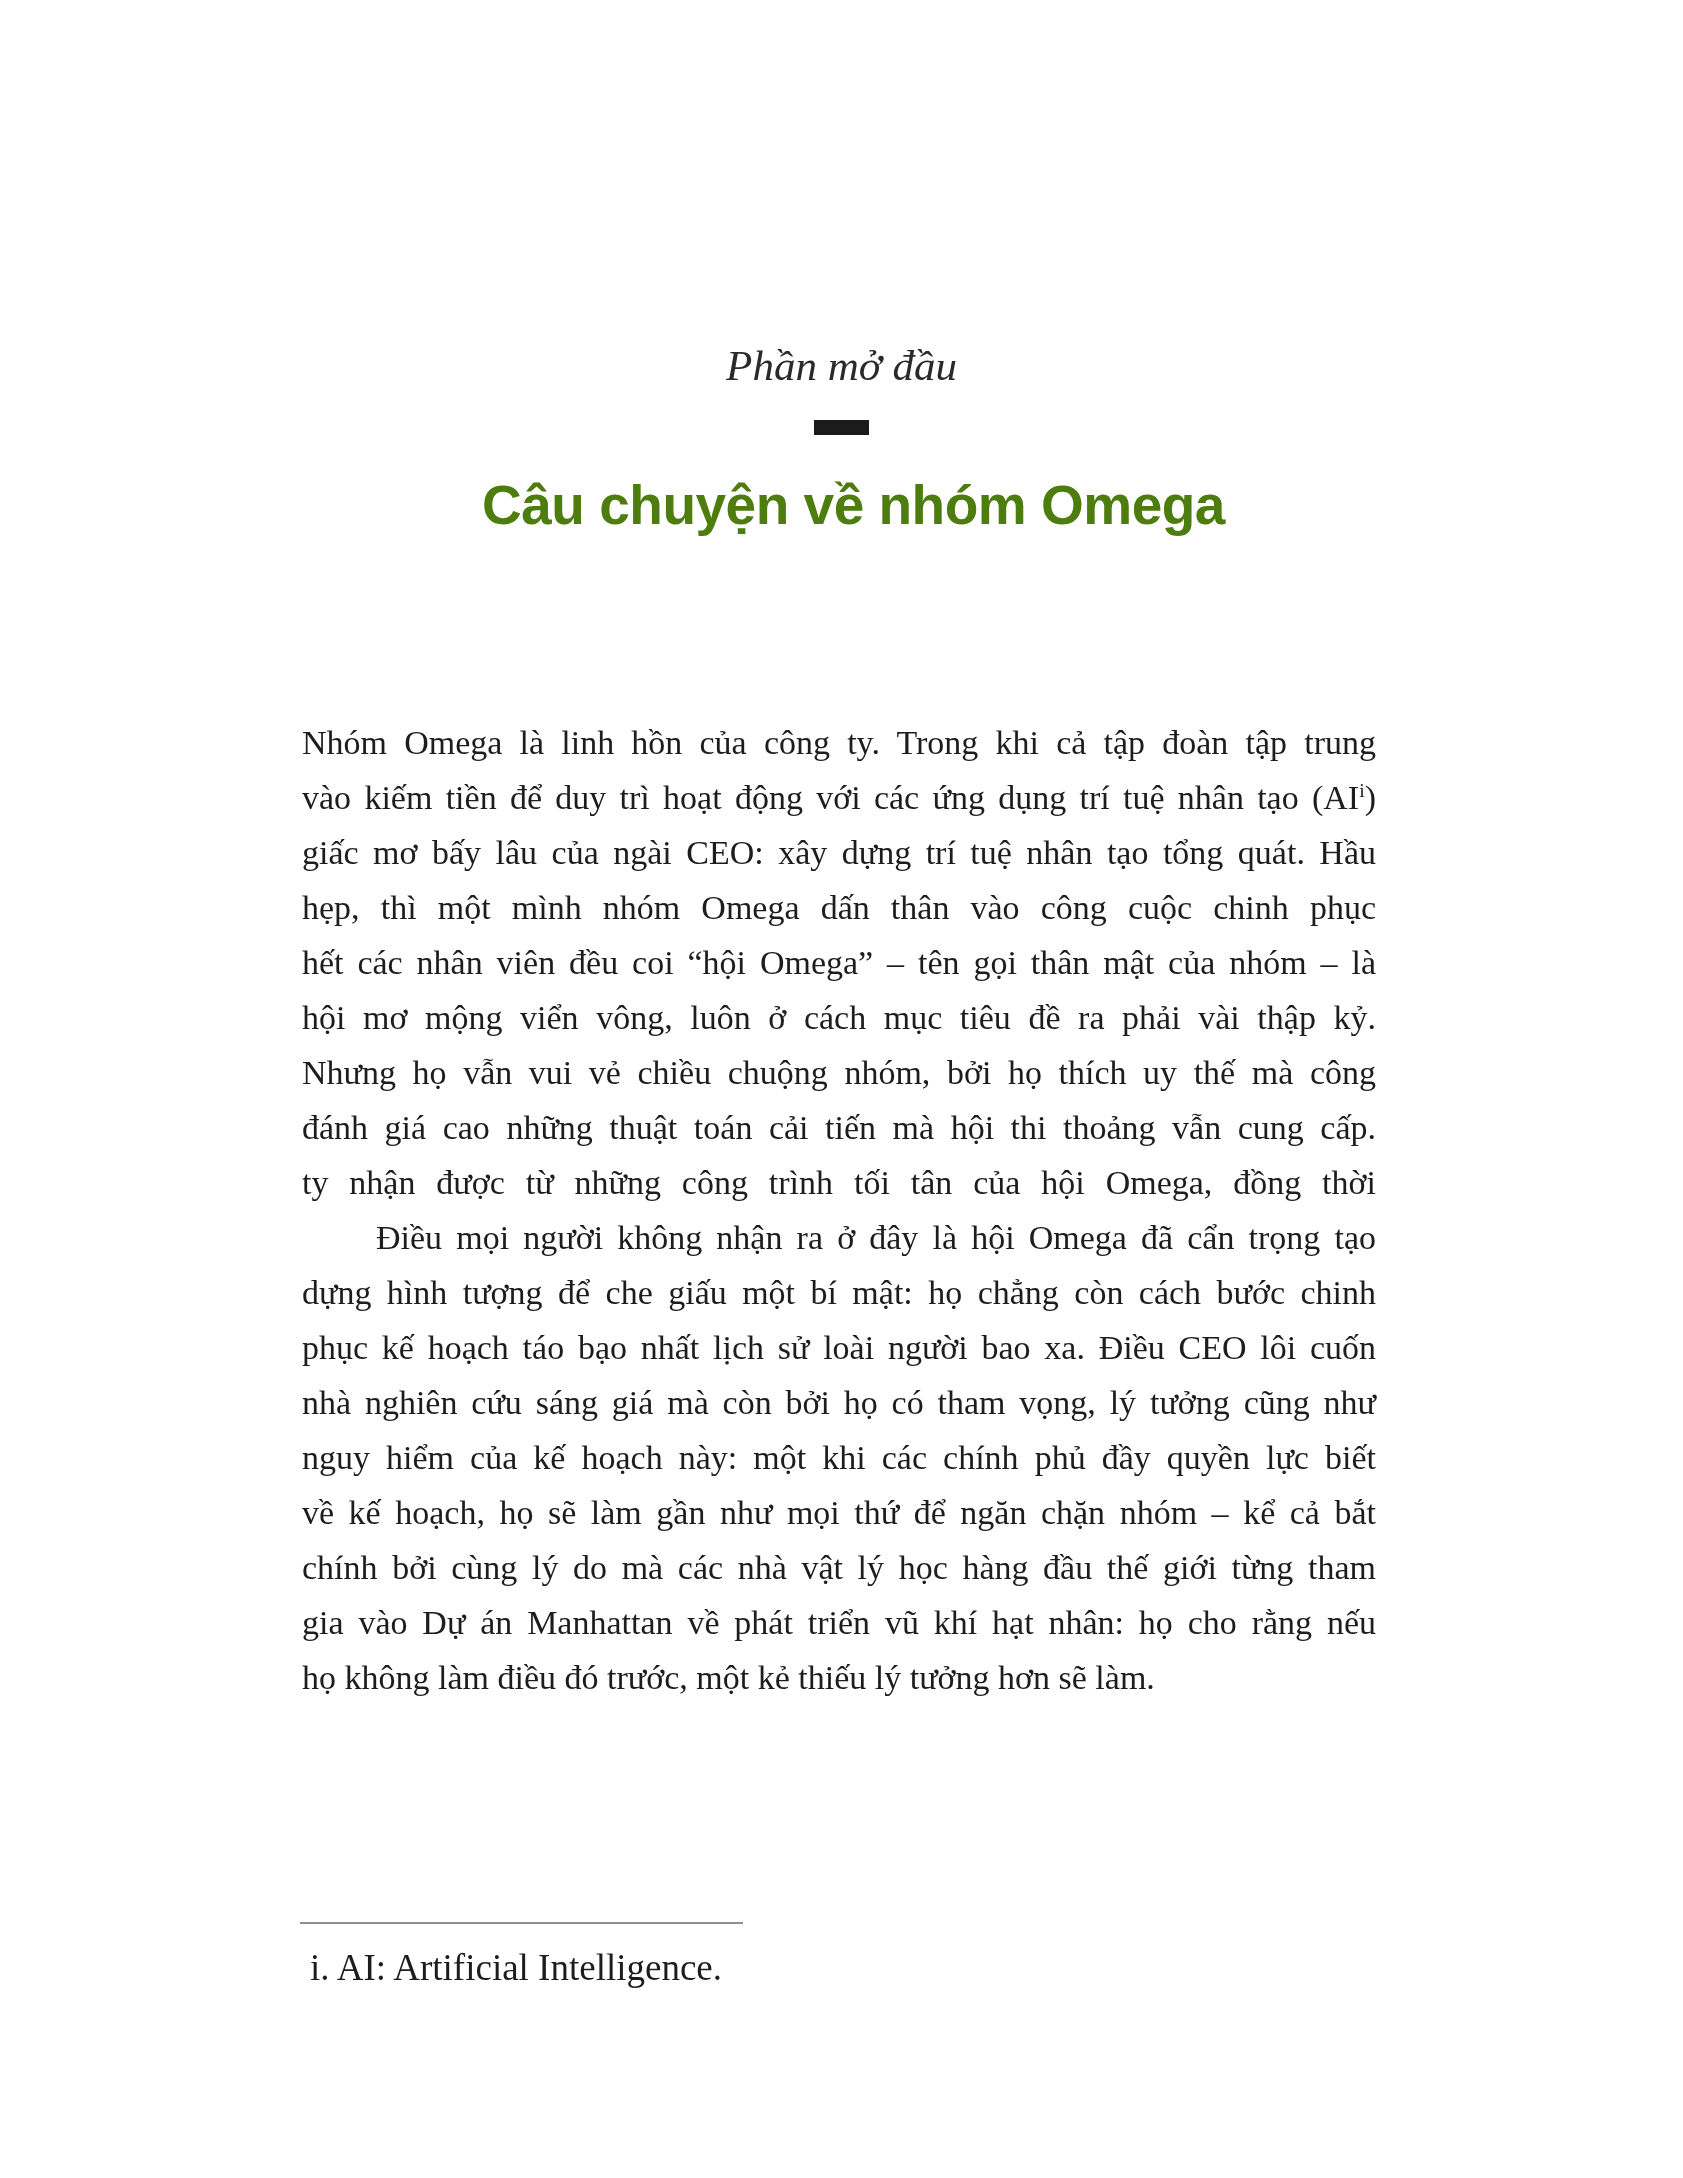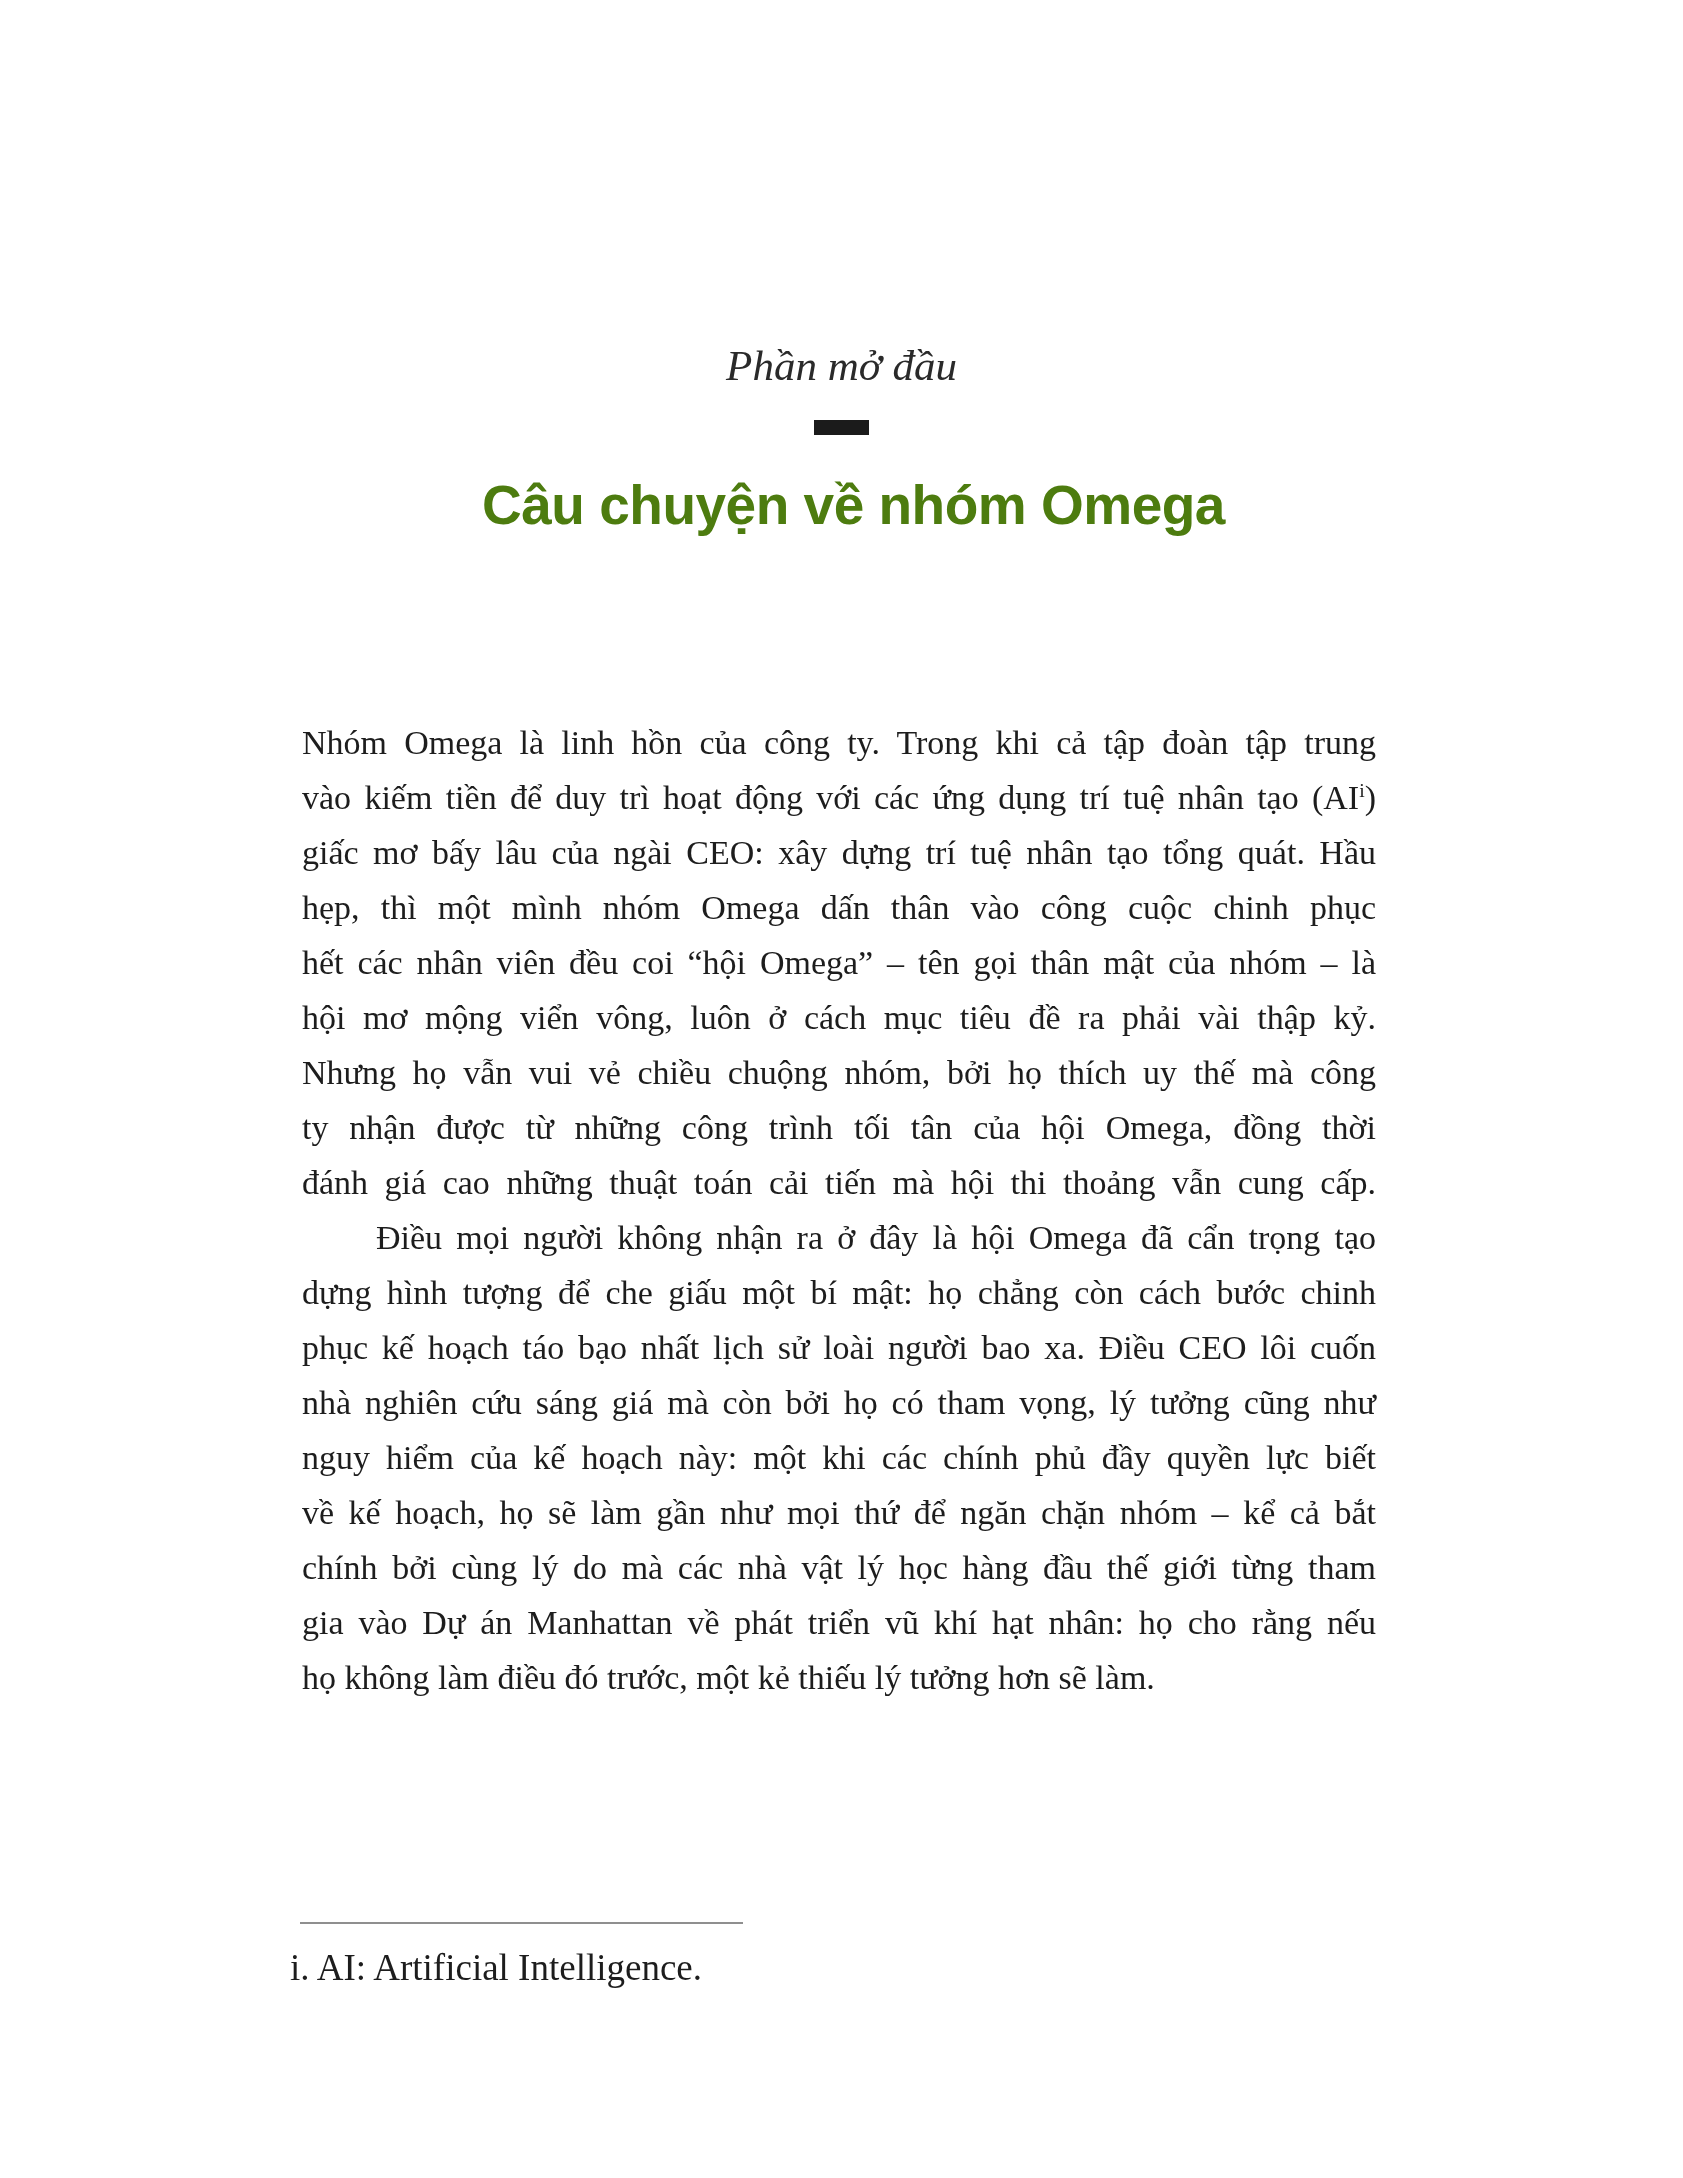--- a/index.html
+++ b/index.html
@@ -75,21 +75,21 @@
   .footnote-sep {
     position: absolute;
     left: 300px;
     top: 1922px;
     width: 443px;
     height: 2px;
     background: #8f8f8f;
   }
   .footnote {
     position: absolute;
-    left: 290px;
+    left: 310px;
     top: 1946px;
     font-family: "Liberation Serif", serif;
     font-size: 37px;
     color: #1d1d1d;
   }
 </style>
 </head>
 <body>
 
 <div class="page">
@@ -101,22 +101,22 @@
 
   <div class="body-text" id="body-text">
       <div>
         <div class="line">Nhóm Omega là linh hồn của công ty. Trong khi cả tập đoàn tập trung</div>
         <div class="line">vào kiếm tiền để duy trì hoạt động với các ứng dụng trí tuệ nhân tạo (AI<sup>i</sup>)</div>
         <div class="line">giấc mơ bấy lâu của ngài CEO: xây dựng trí tuệ nhân tạo tổng quát. Hầu</div>
         <div class="line">hẹp, thì một mình nhóm Omega dấn thân vào công cuộc chinh phục</div>
         <div class="line">hết các nhân viên đều coi “hội Omega” – tên gọi thân mật của nhóm – là</div>
         <div class="line">hội mơ mộng viển vông, luôn ở cách mục tiêu đề ra phải vài thập kỷ.</div>
         <div class="line">Nhưng họ vẫn vui vẻ chiều chuộng nhóm, bởi họ thích uy thế mà công</div>
+        <div class="line">đánh giá cao những thuật toán cải tiến mà hội thi thoảng vẫn cung cấp.</div>
         <div class="line">ty nhận được từ những công trình tối tân của hội Omega, đồng thời</div>
-        <div class="line">đánh giá cao những thuật toán cải tiến mà hội thi thoảng vẫn cung cấp.</div>
       </div>
       <div>
         <div class="line indent">Điều mọi người không nhận ra ở đây là hội Omega đã cẩn trọng tạo</div>
         <div class="line">dựng hình tượng để che giấu một bí mật: họ chẳng còn cách bước chinh</div>
         <div class="line">phục kế hoạch táo bạo nhất lịch sử loài người bao xa. Điều CEO lôi cuốn</div>
         <div class="line">nhà nghiên cứu sáng giá mà còn bởi họ có tham vọng, lý tưởng cũng như</div>
         <div class="line">nguy hiểm của kế hoạch này: một khi các chính phủ đầy quyền lực biết</div>
         <div class="line">về kế hoạch, họ sẽ làm gần như mọi thứ để ngăn chặn nhóm – kể cả bắt</div>
         <div class="line">chính bởi cùng lý do mà các nhà vật lý học hàng đầu thế giới từng tham</div>
         <div class="line">gia vào Dự án Manhattan về phát triển vũ khí hạt nhân: họ cho rằng nếu</div>

